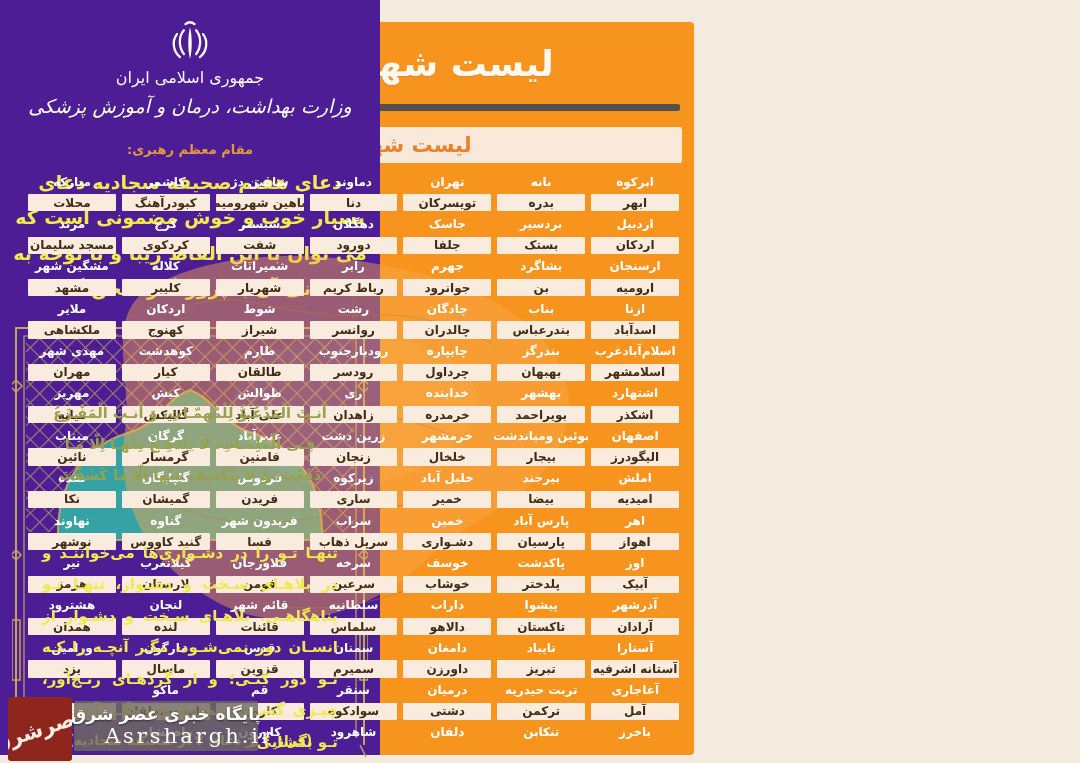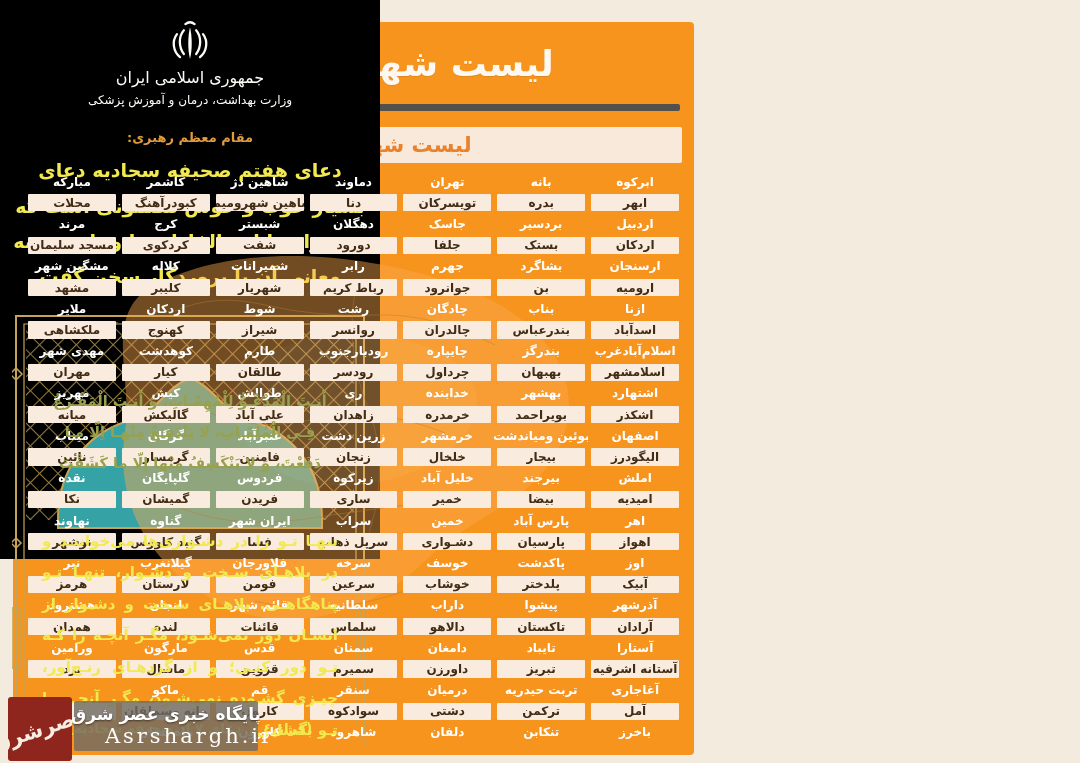--- a/index.html
+++ b/index.html
@@ -38,26 +38,26 @@
   }
   .cell {
     display:flex; align-items:center; justify-content:center;
     font-size:12px; font-weight:bold; white-space:nowrap; overflow:hidden;
   }
   .row-orange { color:#ffffff; }
   .row-cream  { background:#f9ecdf; color:#422c15; margin:2px 3px; border-radius:1px; }
 
   
   .teal-panel {
-    position:absolute; top:0; left:0; width:380px; height:559px;
-    background:#000000; color:#fff; text-align:center;
+    position:absolute; top:0; left:0; width:380px; height:755px;
+    background:#4c1d95; color:#fff; text-align:center;
   }
   .emblem { margin:18px auto 2px; width:46px; height:46px; display:block; }
   .gov-line1 { font-size:16px; line-height:1.5; color:#fdfdf8; }
-  .gov-line2 { font-size:12px; line-height:1.7; color:#fdfdf8; }
+  .gov-line2 { font-size:19px; line-height:1.7; color:#fdfdf8;font-style:italic; }
   .attribution { margin-top:20px; color:#e09b3f; font-size:13px; font-weight:bold; }
   .quote {
     margin:8px auto 0; width:354px; color:#f1e94f; font-weight:bold;
     font-size:19px; line-height:1.85; text-align:center;
   }
   .frame-wrap { position:relative; width:356px; height:440px; margin:14px auto 0; }
   .frame-svg { position:absolute; inset:0; }
   .arabic-prayer {
     position:absolute; top:78px; left:34px; right:34px; z-index:3;
     color:#98a14d; font-weight:bold; font-size:14.5px; line-height:2.15; 
@@ -223,21 +223,21 @@
           <div class="cell row-cream">بیضا</div>
           <div class="cell row-cream">خمیر</div>
           <div class="cell row-cream">ساری</div>
           <div class="cell row-cream">فریدن</div>
           <div class="cell row-cream">گمیشان</div>
           <div class="cell row-cream">نکا</div>
           <div class="cell row-orange">اهر</div>
           <div class="cell row-orange">پارس آباد</div>
           <div class="cell row-orange">خمین</div>
           <div class="cell row-orange">سراب</div>
-          <div class="cell row-orange">ایران شهر</div>
+          <div class="cell row-orange">فریدون شهر</div>
           <div class="cell row-orange">گناوه</div>
           <div class="cell row-orange">نهاوند</div>
           <div class="cell row-cream">اهواز</div>
           <div class="cell row-cream">پارسیان</div>
           <div class="cell row-cream">دشـواری</div>
           <div class="cell row-cream">سرپل ذهاب</div>
           <div class="cell row-cream">فسا</div>
           <div class="cell row-cream">گنبد کاووس</div>
           <div class="cell row-cream">نوشهر</div>
           <div class="cell row-orange">اوز</div>

